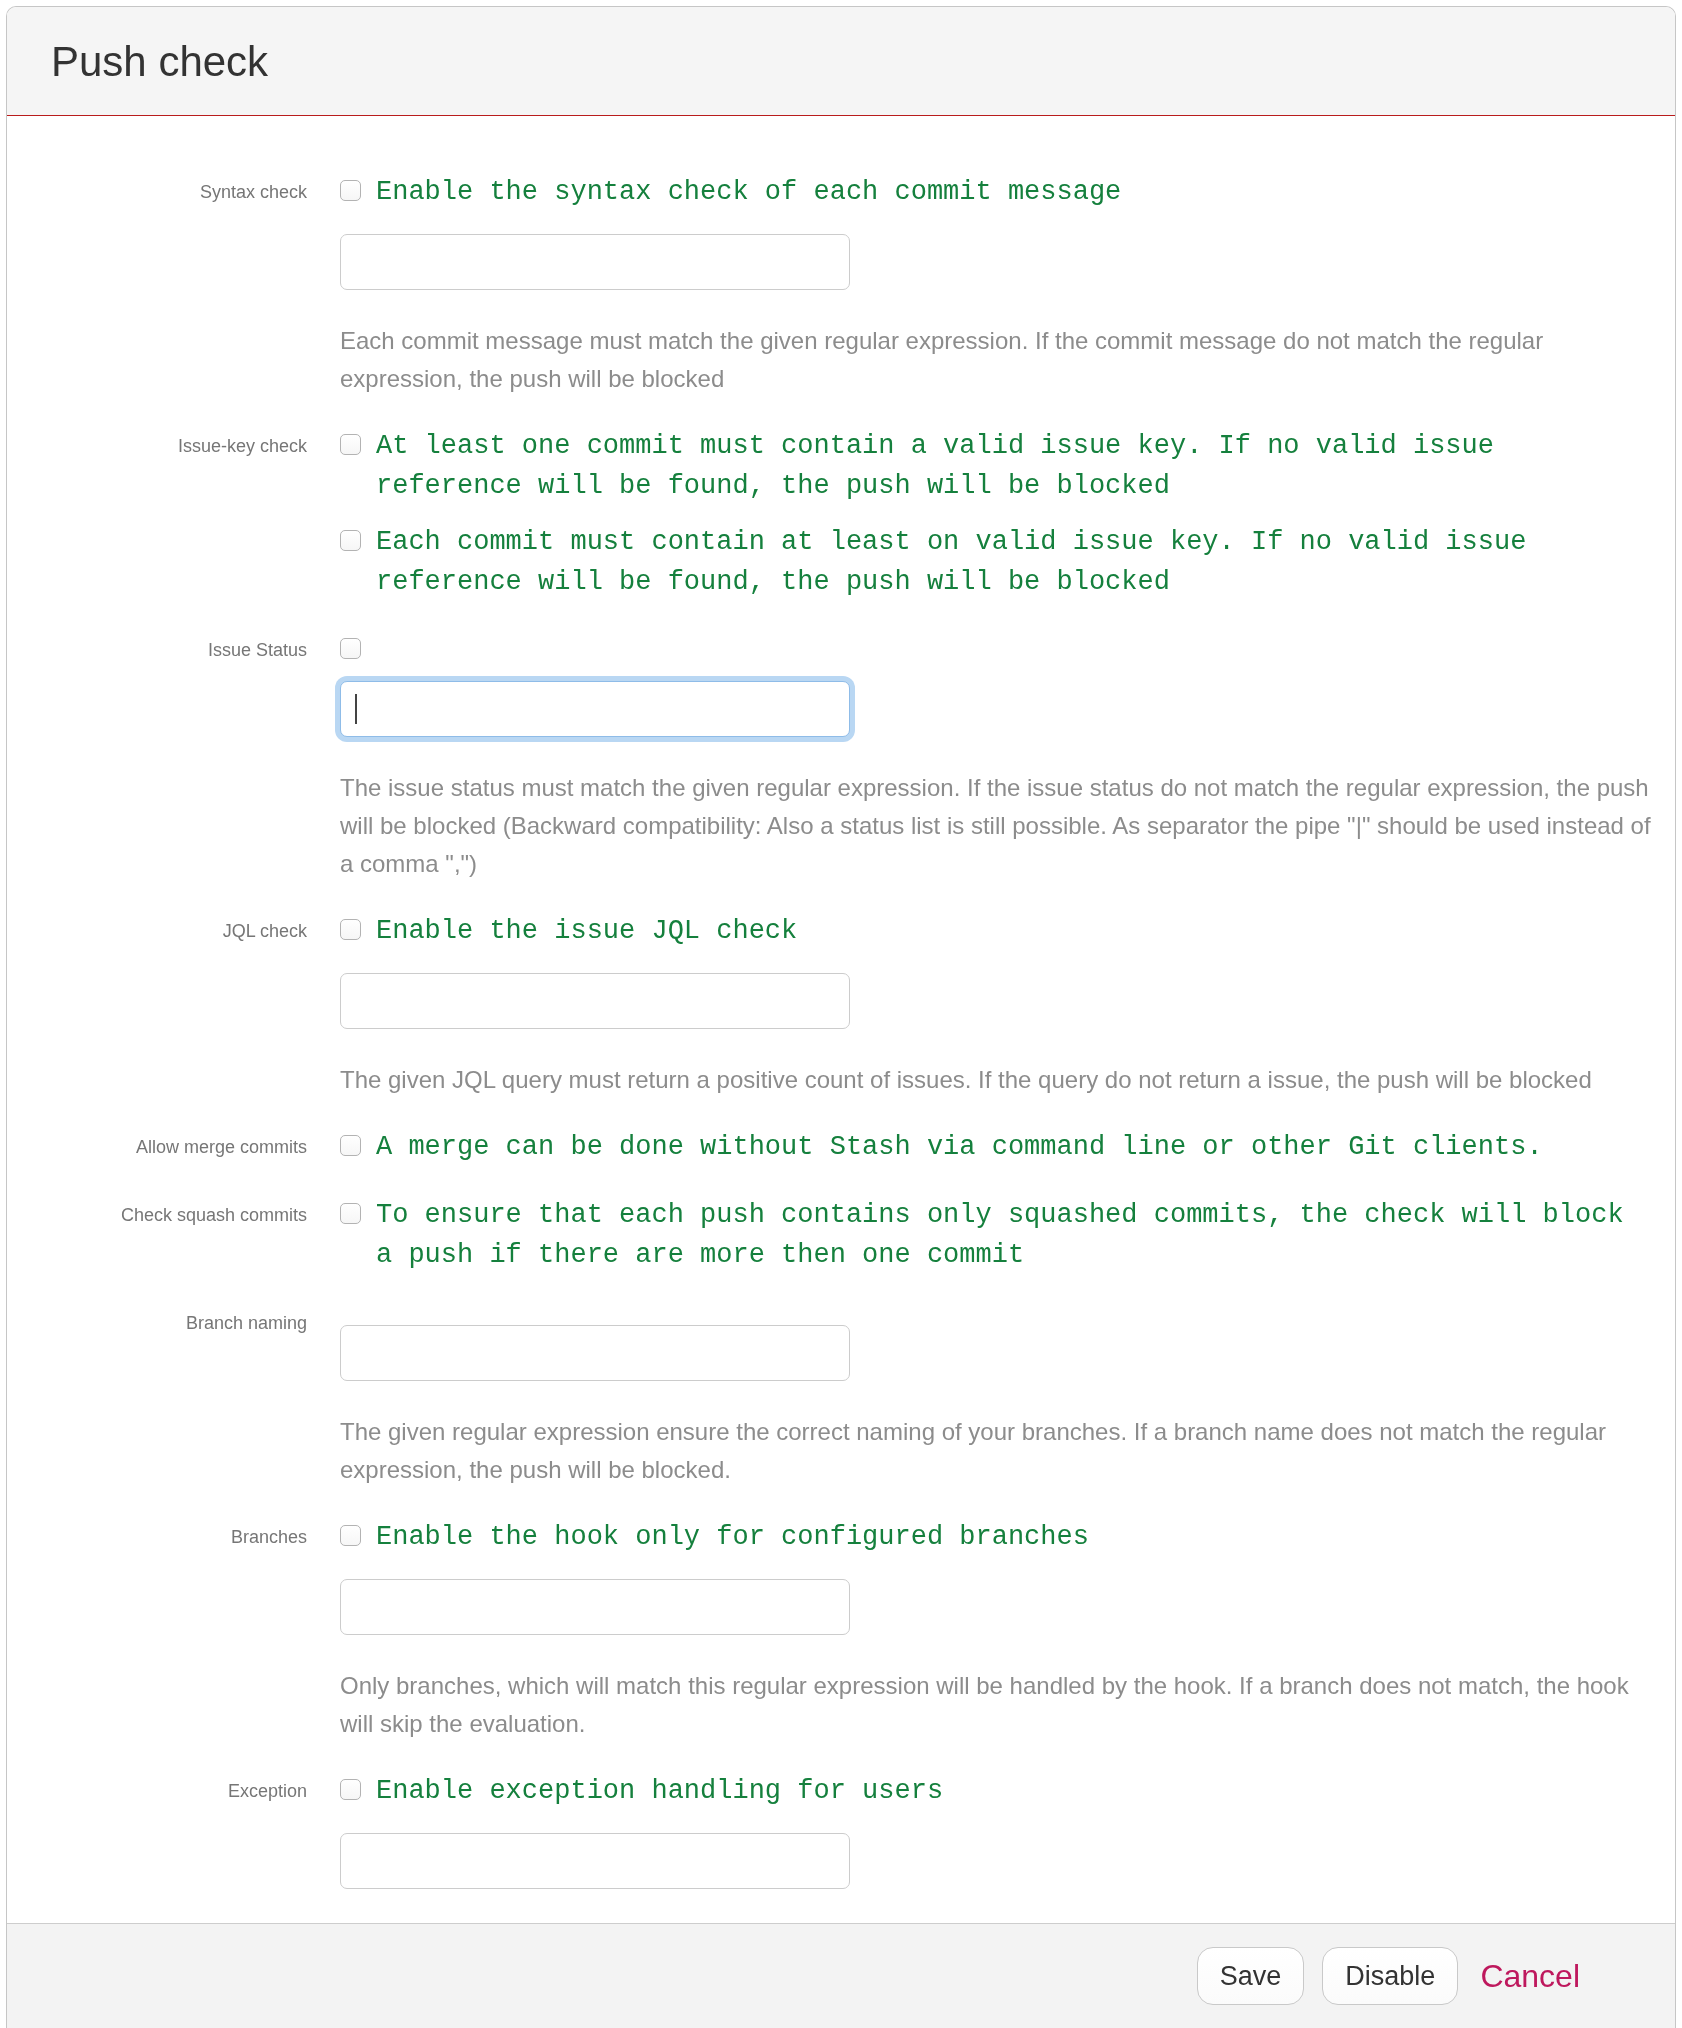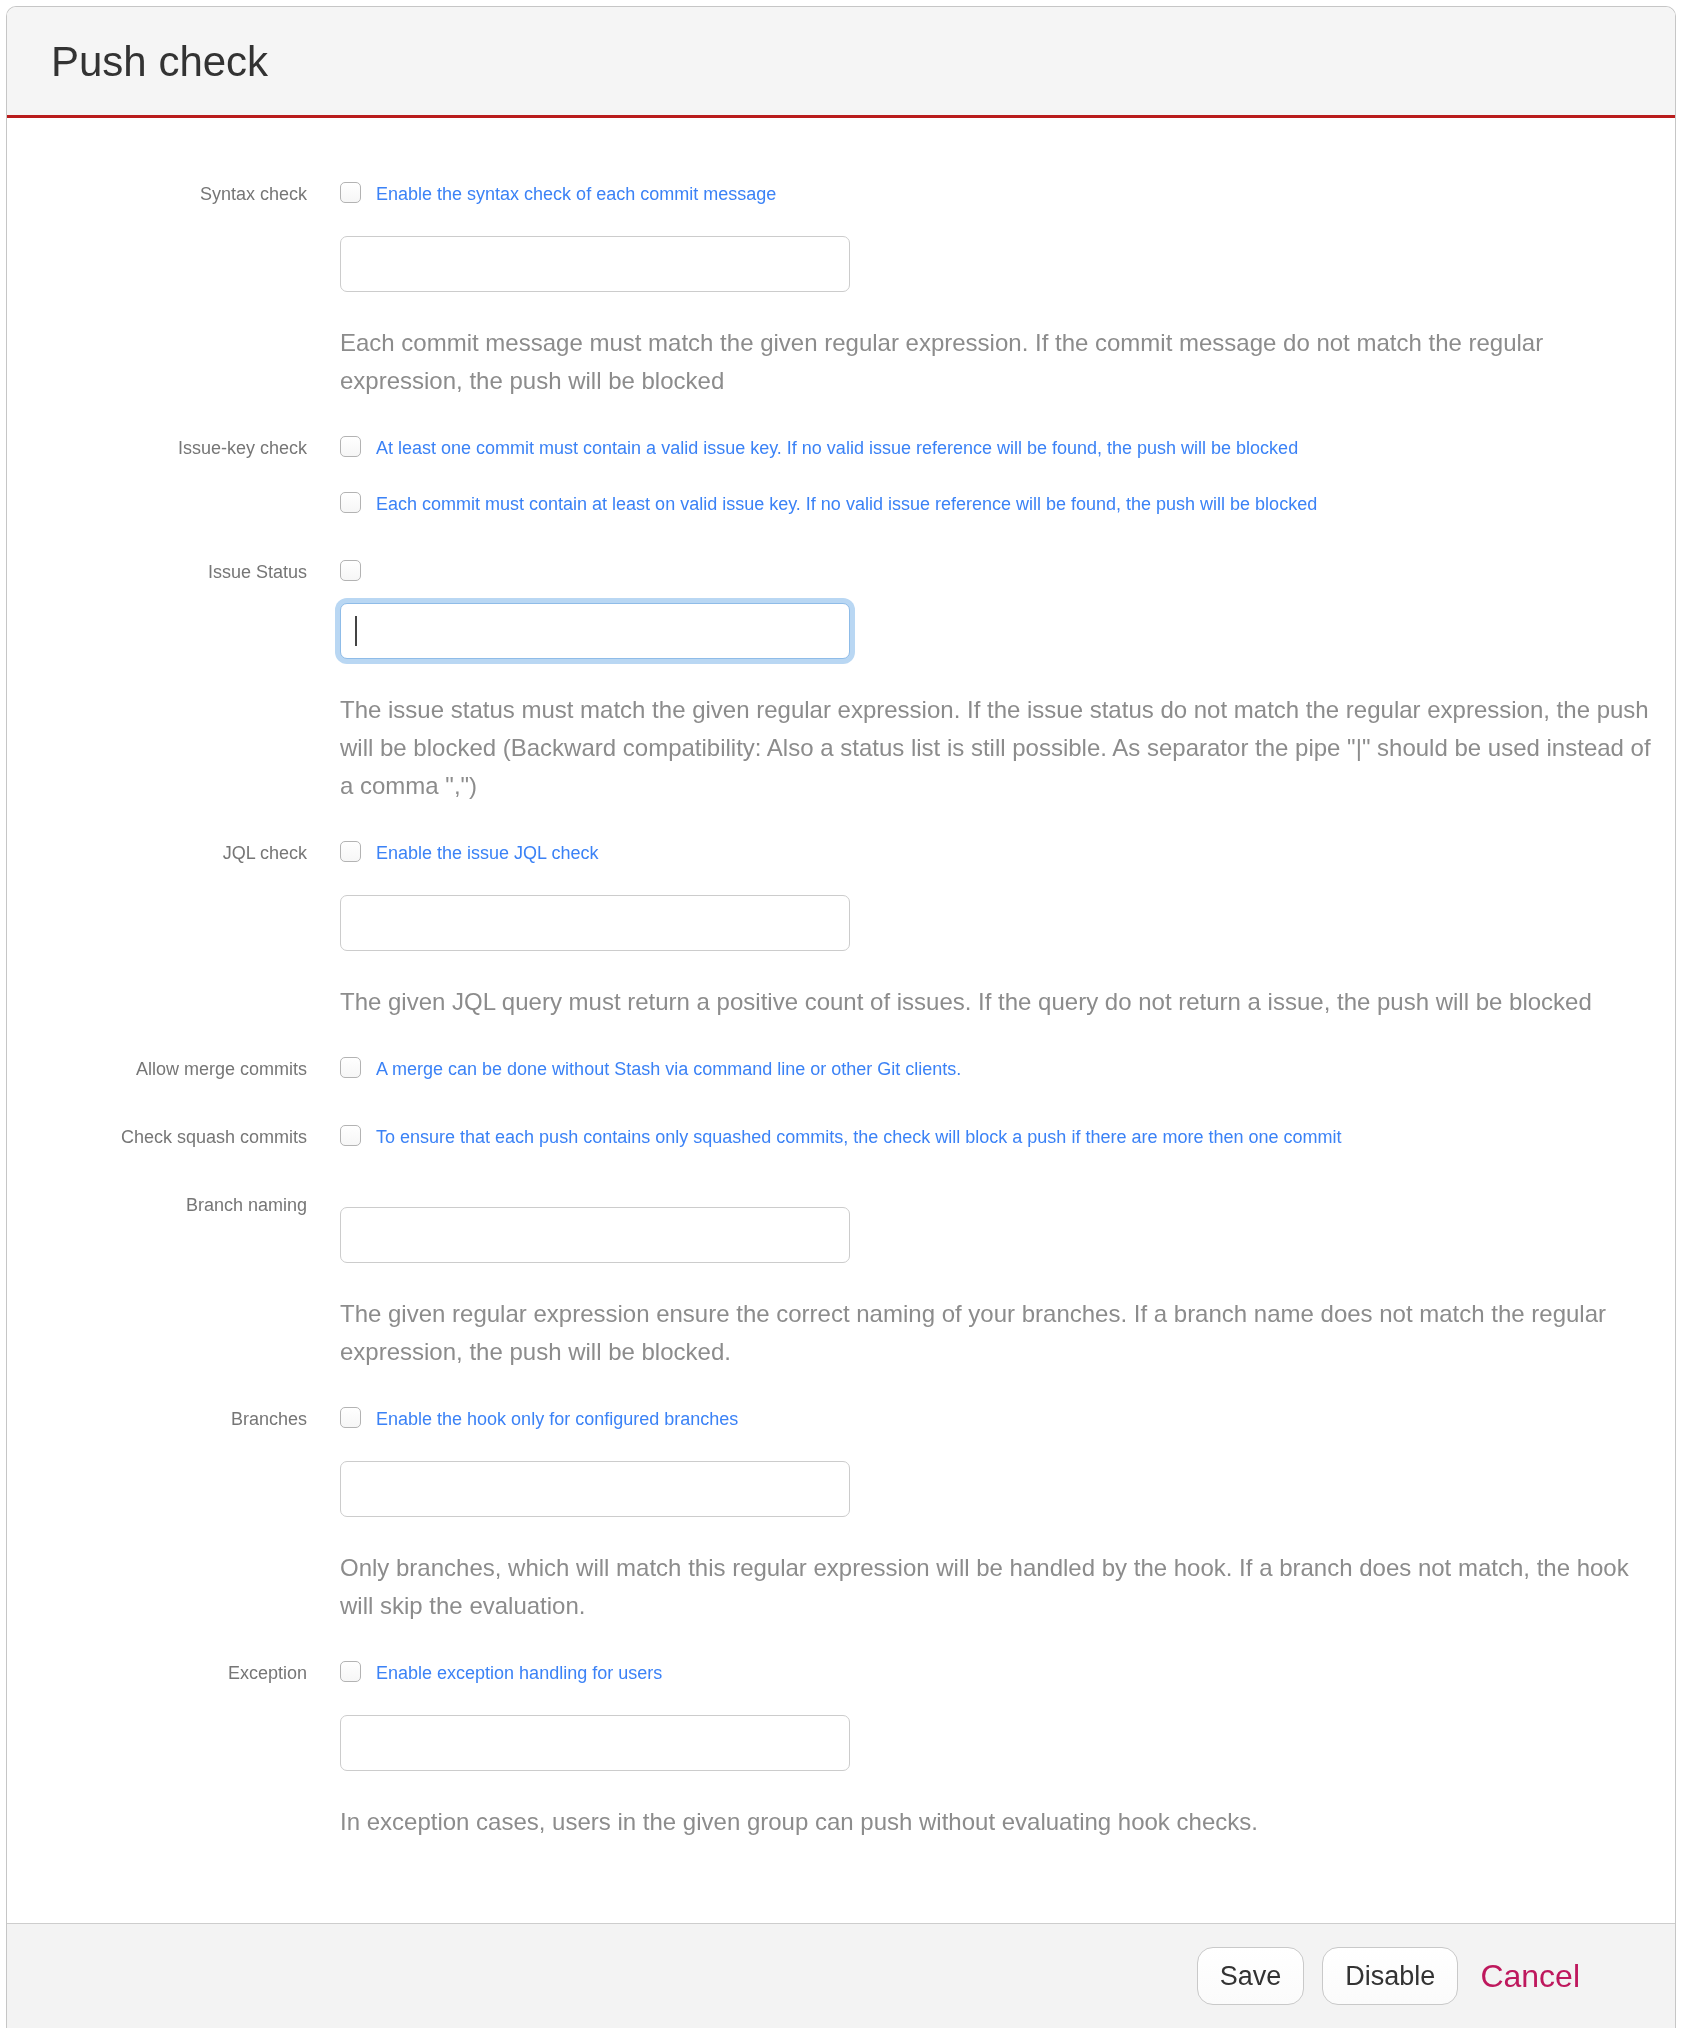--- a/index.html
+++ b/index.html
@@ -14,21 +14,21 @@
     border: 1px solid #c6c6c6;
     border-bottom: none;
     border-radius: 10px 10px 0 0;
     display: flex;
     flex-direction: column;
     overflow: hidden;
     background: #ffffff;
   }
   .dialog-header {
     background: #f5f5f5;
-    border-bottom: 3px solid #b91c1c;
+    border-bottom: 1px solid #b91c1c;
     padding: 30px 44px 28px 44px;
     flex: 0 0 auto;
   }
   .dialog-title {
     font-size: 42px;
     font-weight: 400;
     color: #333333;
     line-height: 50px;
   }
   .dialog-body {
@@ -64,24 +64,25 @@
     width: 21px;
     height: 21px;
     margin-top: 8px;
     margin-right: 15px;
     border: 1px solid #b3b3b3;
     border-radius: 5px;
     background: linear-gradient(#ffffff, #f6f6f6);
     display: inline-block;
   }
   .cb-text {
-    font-size: 18px;
+    font-size: 27px;
     line-height: 40px;
-    color: #3b82f6;
+    color: #15803d;
     max-width: 1250px;
+    font-family: Liberation Mono, monospace;
   }
   .input-wrap {
     position: relative;
     display: block;
     margin-top: 22px;
     width: 510px;
   }
   .text-input {
     width: 510px;
     height: 56px;

